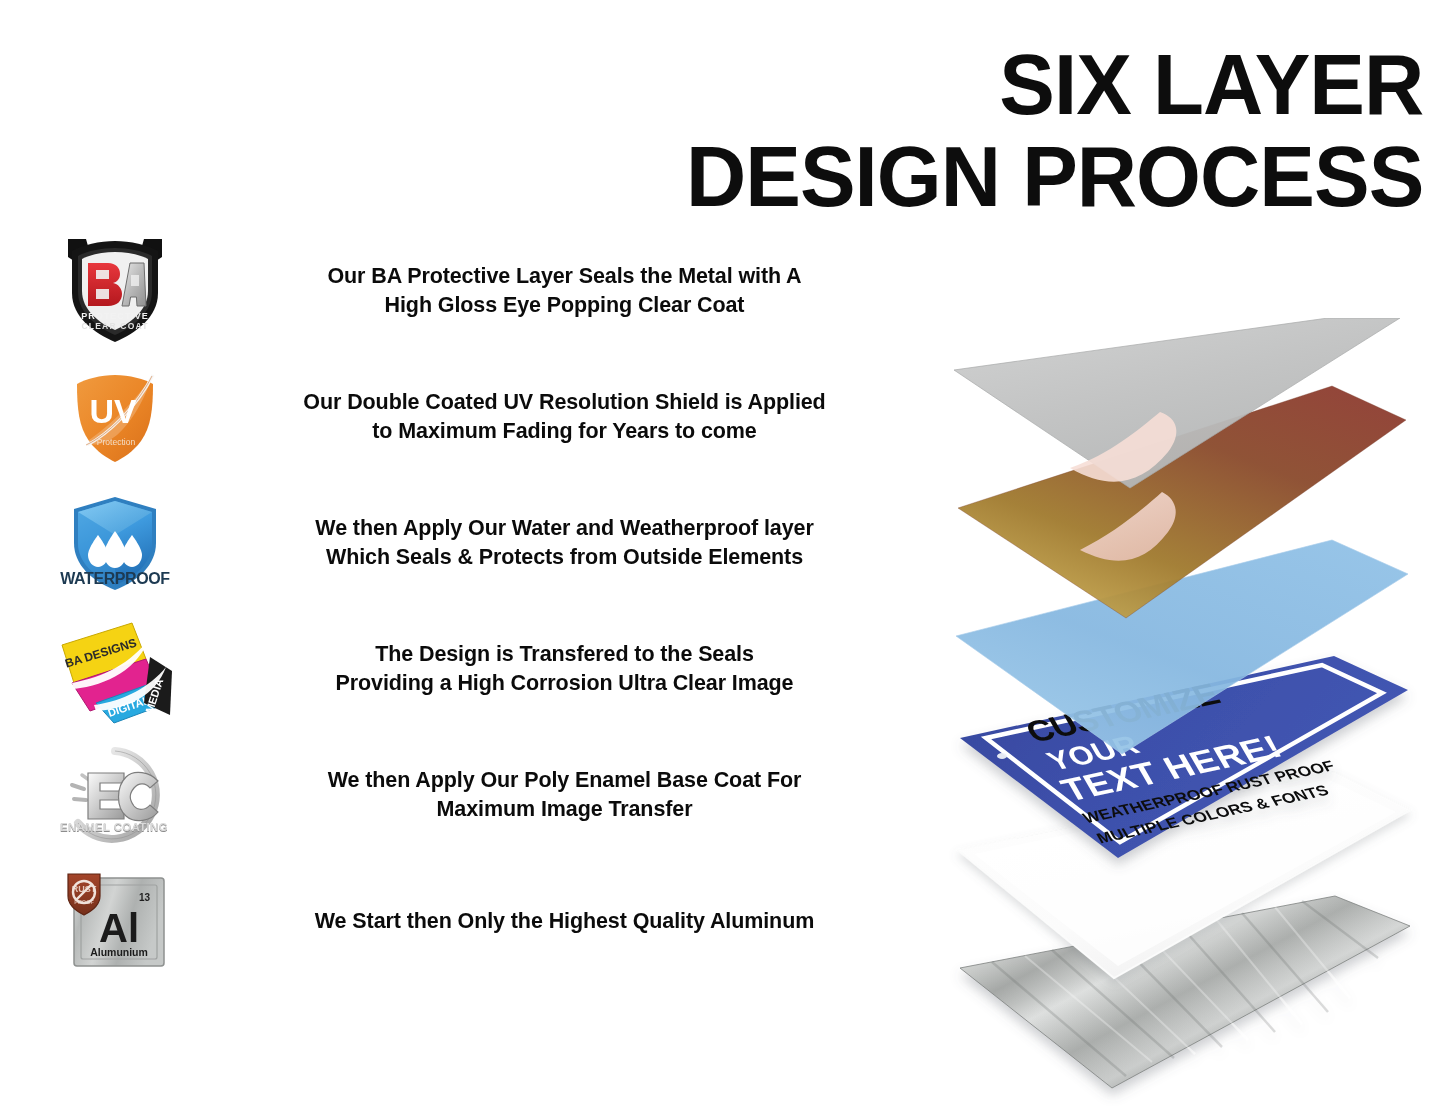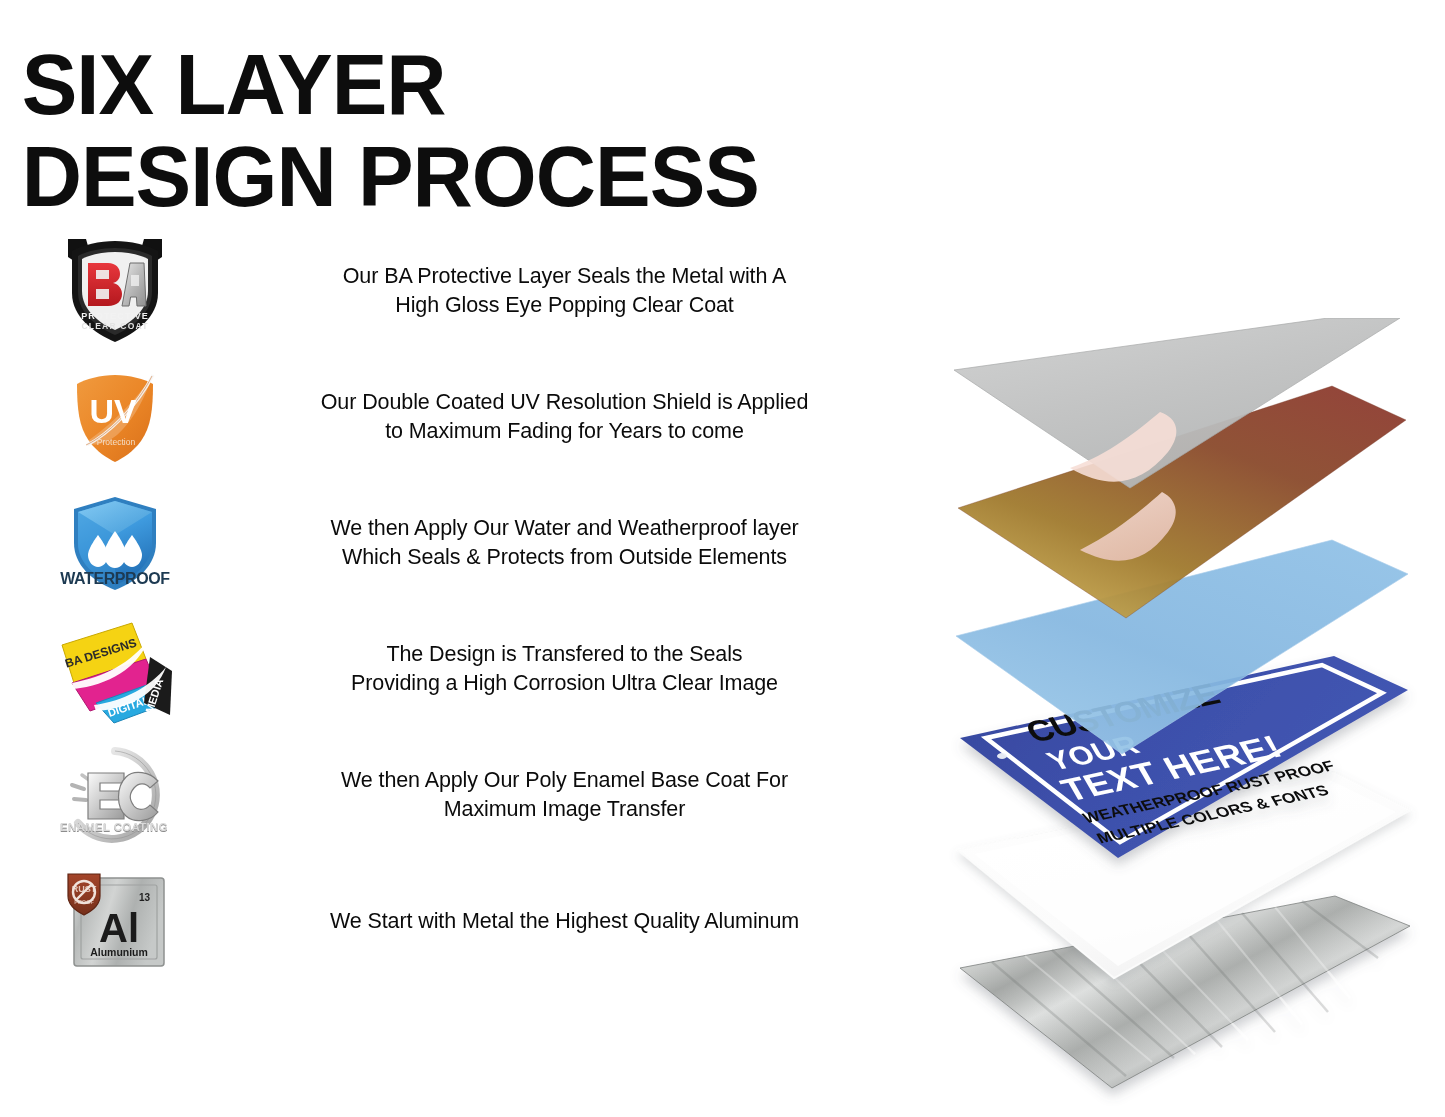--- a/index.html
+++ b/index.html
@@ -8,21 +8,21 @@
     width: 1445px; height: 1117px;
     background: #ffffff;
     font-family: "Liberation Sans", sans-serif;
     overflow: hidden;
   }
   .page { position: relative; width: 1445px; height: 1117px; background: #fff; }
 
   
   .title-block {
     position: absolute; left: 0; top: 42px; width: 1445px;
-    text-align: left;
+    text-align: right;
   }
   .title-line {
     font-family: "Liberation Sans", sans-serif;
     font-weight: 700;
     color: #0d0d0d;
     letter-spacing: -1px;
     line-height: 0.98;
     transform: scaleX(0.97);
   }
   .title-line.l1 { font-size: 86px; }
@@ -38,21 +38,21 @@
   }
   .icon-cell {
     width: 230px; min-width: 230px;
     height: 126px;
     display: flex; align-items: center; justify-content: center;
   }
   .text-cell {
     flex: 1;
     padding-right: 6px;
     text-align: center;
-    font-weight: 400;
+    font-weight: 700;
     font-size: 21.5px;
     line-height: 1.33;
     color: #0b0b0b;
     letter-spacing: -0.1px;
   }
   .text-cell .ln { display: block; }
 
   
   .ico { position: relative; }
 
@@ -301,21 +301,21 @@
             <path d="M8 4 L40 4 L40 26 C40 36 30 42 24 45 C18 42 8 36 8 26 Z" fill="url(#rustg)" stroke="#5e2413" stroke-width="1.2"></path>
             <text x="24" y="22" text-anchor="middle" fill="#e6c7ba" font-family="Liberation Sans, sans-serif" font-size="9" font-weight="700">RUST</text>
             <text x="24" y="34" text-anchor="middle" fill="#d9b3a4" font-family="Liberation Sans, sans-serif" font-size="5.5" font-weight="700">PROOF</text>
 
             <circle cx="24" cy="22" r="11" fill="none" stroke="#f0e2db" stroke-width="2.4"></circle>
             <line x1="16" y1="30" x2="32" y2="14" stroke="#f0e2db" stroke-width="2.4"></line>
           </svg>
         </div>
       </div>
       <div class="text-cell">
-        <span class="ln">We Start with Metal the Highest Quality Aluminum</span>
+        <span class="ln">We Start then Only the Highest Quality Aluminum</span>
       </div>
     </div>
 
   </div>
 
   <div class="stack">
     <svg viewBox="0 0 515 790" width="515" height="790">
       <defs>
         <linearGradient id="gClear" x1="0" y1="0" x2="0.6" y2="1">
           <stop offset="0" stop-color="#cfd0d0"></stop>

